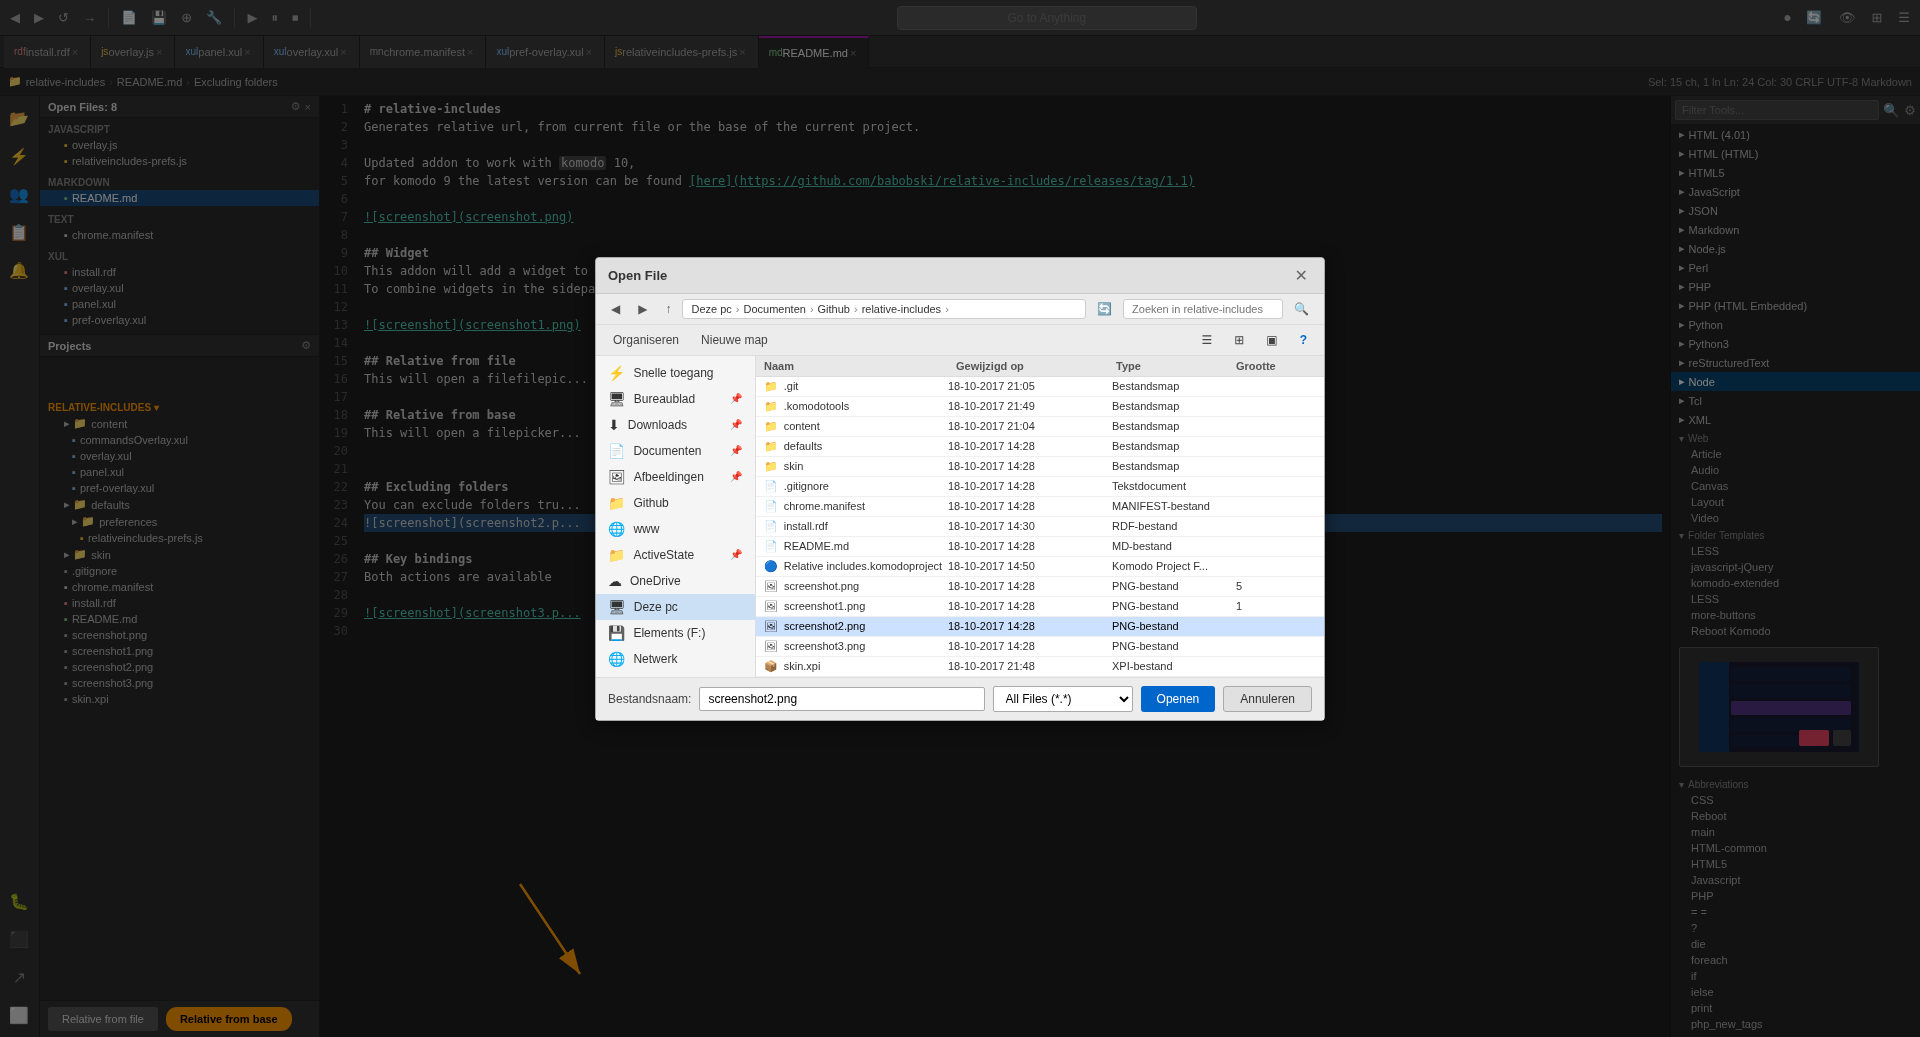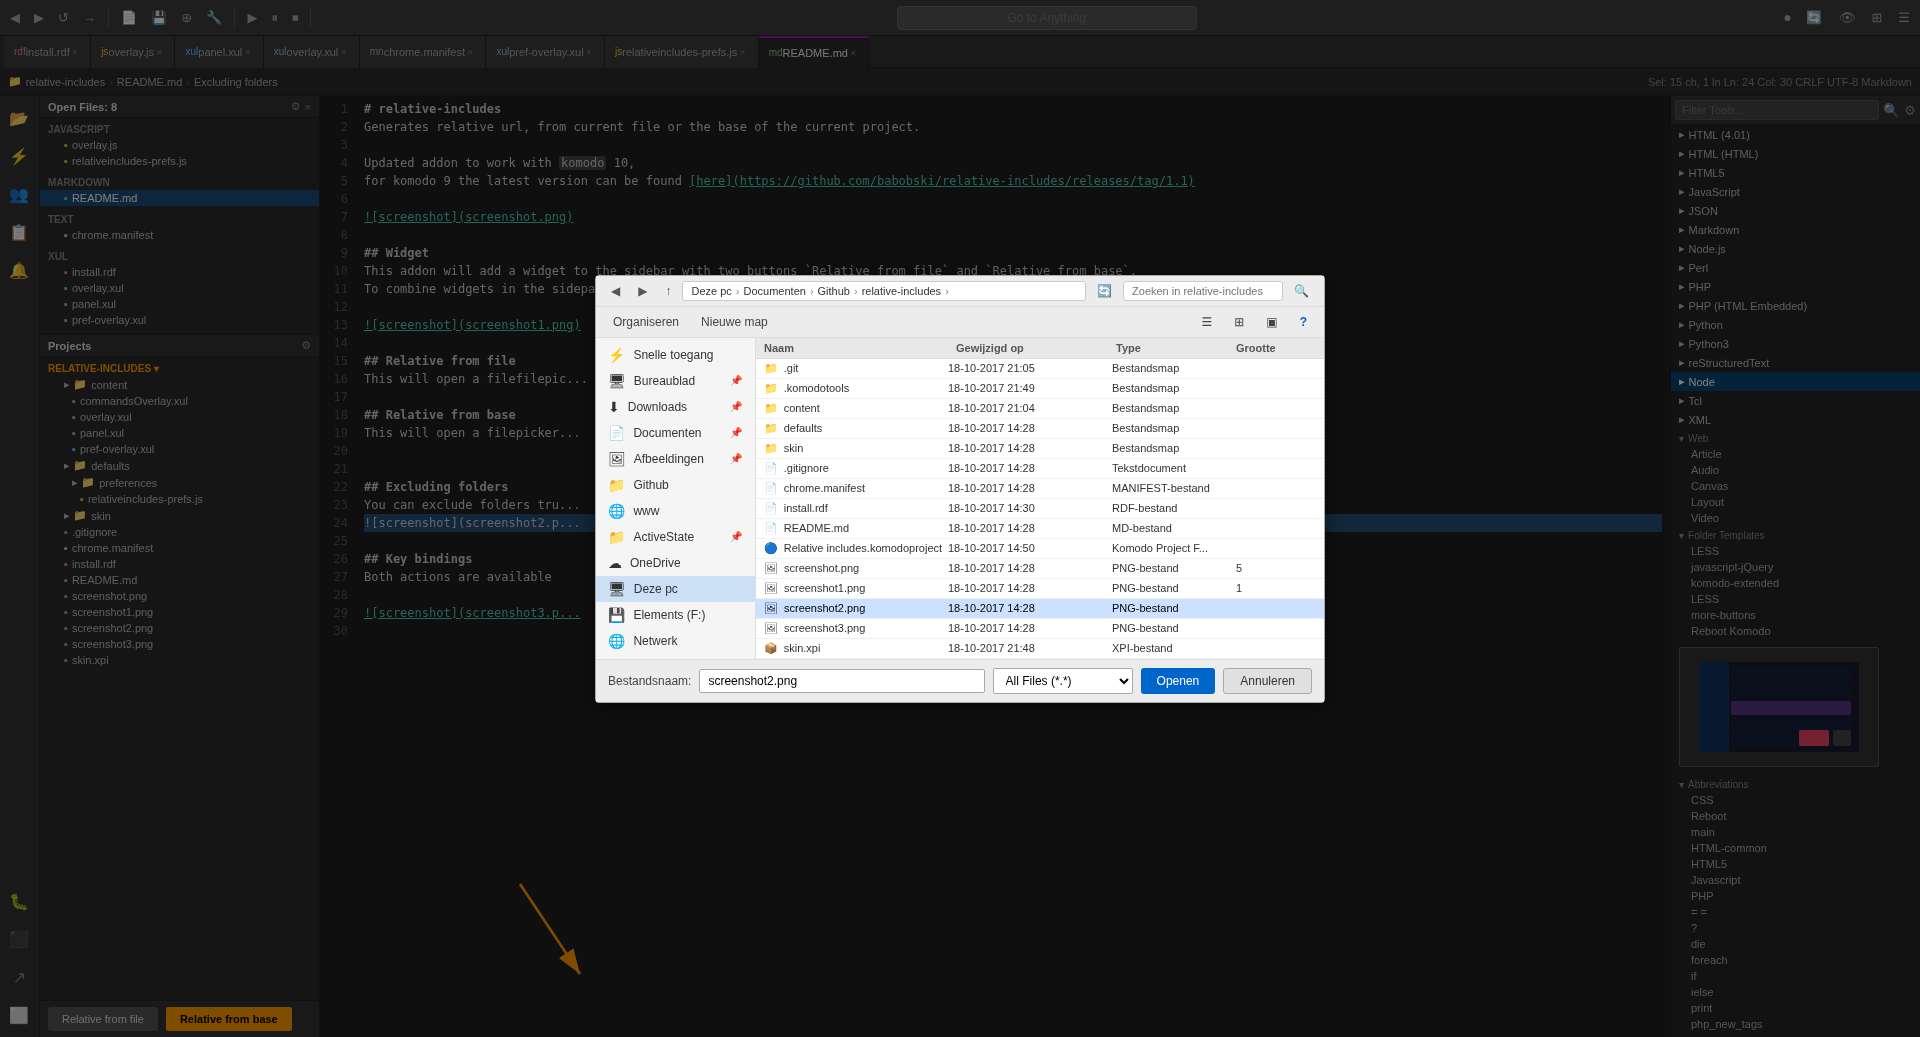--- a/index.html
+++ b/index.html
@@ -47,21 +47,21 @@
     
     .code-editor { flex: 1; background: #1e1e1e; overflow: hidden; display: flex; flex-direction: column; position: relative; }
     .code-area { flex: 1; overflow: hidden; display: flex; padding: 4px 0; }
     .line-numbers { background: #1e1e1e; color: #555; font-family: monospace; font-size: 12px; padding: 0 8px; text-align: right; user-select: none; min-width: 36px; line-height: 18px; }
     .code-lines { flex: 1; font-family: monospace; font-size: 12px; line-height: 18px; color: #ccc; overflow: hidden; padding: 0 8px; }
     .code-line { white-space: pre; }
     .code-link { color: #4ec9b0; text-decoration: underline; }
     .code-heading { color: #c8c8c8; font-weight: bold; }
     .code-selected { background: #264f78; }
     .btn-relative-file { background: #555; color: #ddd; border: none; padding: 6px 14px; border-radius: 3px; cursor: pointer; font-size: 11px; }
-    .btn-relative-base { background: #f90; color: #000; border: none; padding: 6px 14px; border-radius: 2px; cursor: pointer; font-size: 11px; font-weight: bold; }
+    .btn-relative-base { background: #f90; color: #000; border: none; padding: 6px 14px; border-radius: 11px; cursor: pointer; font-size: 11px; font-weight: bold; }
 
     
     .dialog-overlay { position: fixed; top: 0; left: 0; right: 0; bottom: 0; background: rgba(0,0,0,0.5); z-index: 1000; display: flex; align-items: center; justify-content: center; }
     .dialog { background: #f0f0f0; border: 1px solid #aaa; border-radius: 4px; width: 730px; min-height: 420px; box-shadow: 0 4px 20px rgba(0,0,0,0.5); display: flex; flex-direction: column; color: #222; font-size: 12px; position: relative; top: -30px; }
     .dialog-title-bar { background: #e0e0e0; border-bottom: 1px solid #ccc; padding: 8px 12px; display: flex; align-items: center; justify-content: space-between; border-radius: 4px 4px 0 0; }
     .dialog-title { font-size: 13px; font-weight: bold; color: #333; }
     .dialog-close { background: none; border: none; font-size: 16px; cursor: pointer; color: #666; padding: 0 4px; }
     .dialog-nav { background: #ececec; border-bottom: 1px solid #ddd; padding: 4px 8px; display: flex; align-items: center; gap: 4px; }
     .dialog-nav-btn { background: none; border: 1px solid transparent; padding: 3px 6px; cursor: pointer; color: #555; border-radius: 3px; font-size: 12px; }
     .breadcrumb-path { background: white; border: 1px solid #ccc; padding: 3px 8px; flex: 1; border-radius: 3px; display: flex; align-items: center; gap: 4px; font-size: 11px; color: #333; }
@@ -270,21 +270,21 @@
     <div style="border-top:1px solid #222; margin-top:4px;"></div>
 
     <div class="file-panel-header">
       <span>Projects</span>
       <span style="display:flex;gap:4px;">
         <button style="background:none;border:none;color:#888;cursor:pointer;font-size:11px;">⚙</button>
       </span>
     </div>
 
     <div class="file-section">
-      <div class="file-section-header" style="color:#f90;">relative-includes ▾</div>
+      <div class="file-section-header" style="color:#f90;margin-top:39px;">relative-includes ▾</div>
       <div class="file-item indent1">
         <span>▸</span>
         <span style="color:#f0c040;">📁</span>
         <span>content</span>
       </div>
       <div class="file-item indent2">
         <span style="color:#80c0ff;">▪</span>
         <span>commandsOverlay.xul</span>
       </div>
       <div class="file-item indent2">
@@ -567,20 +567,24 @@
       <div class="tree-child">ielse</div>
       <div class="tree-child">print</div>
       <div class="tree-child">php_new_tags</div>
     </div>
   </div>
 </div>
 
 <div class="dialog-overlay">
   <div class="dialog">
 
+    <div class="dialog-title-bar">
+      <span class="dialog-title">Open File</span>
+      <button class="dialog-close">✕</button>
+    </div>
 
     <div class="dialog-nav">
       <button class="dialog-nav-btn">◀</button>
       <button class="dialog-nav-btn">▶</button>
       <button class="dialog-nav-btn">↑</button>
       <div class="breadcrumb-path">
         <span>Deze pc</span>
         <span class="path-sep">›</span>
         <span>Documenten</span>
         <span class="path-sep">›</span>

